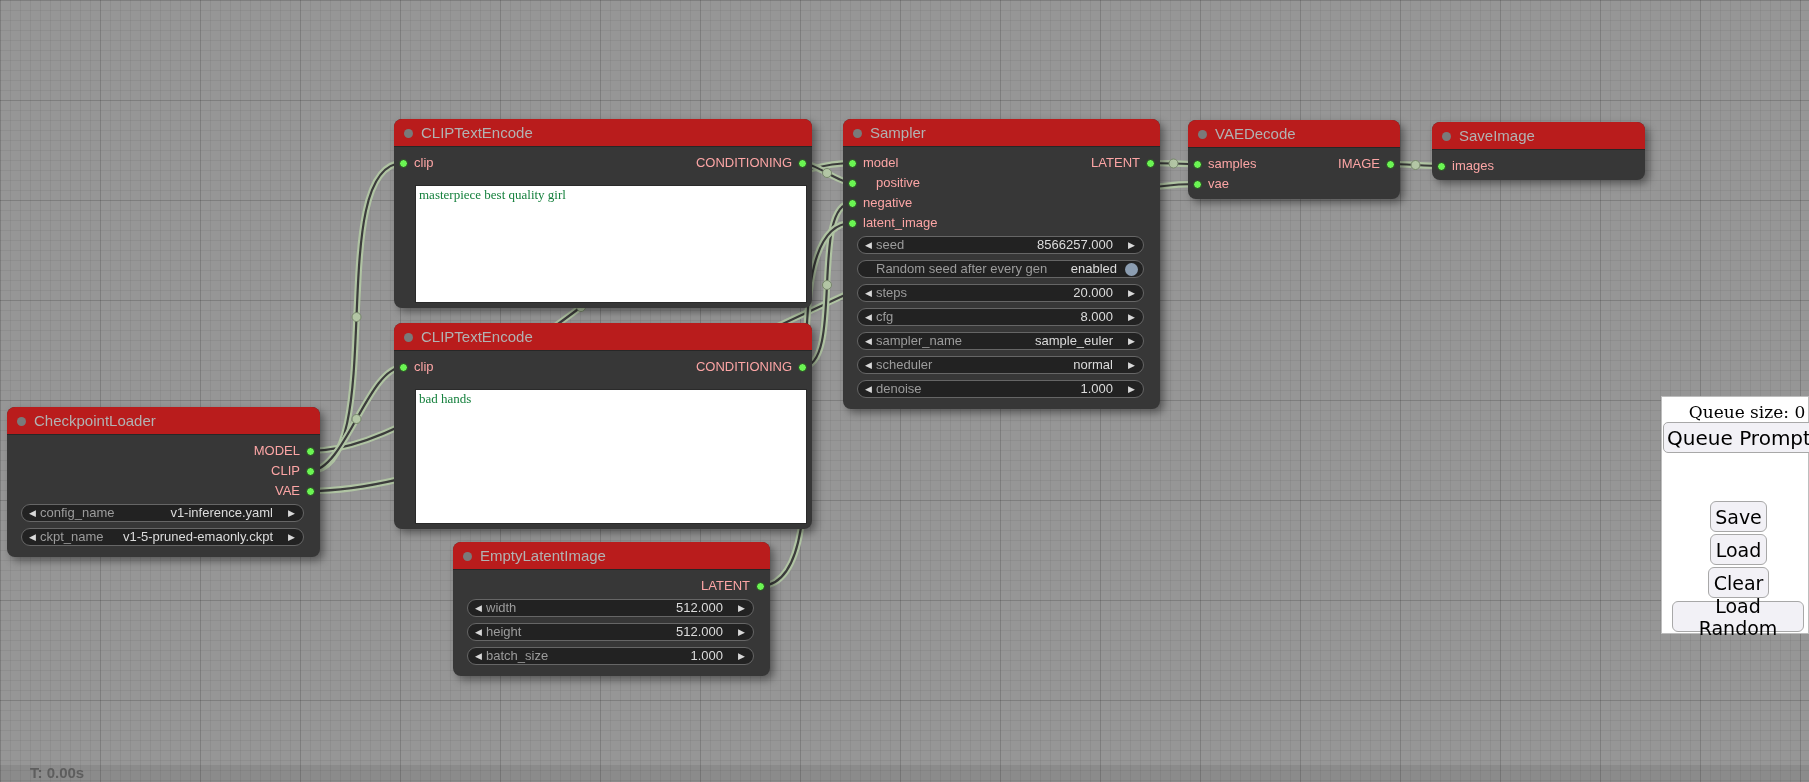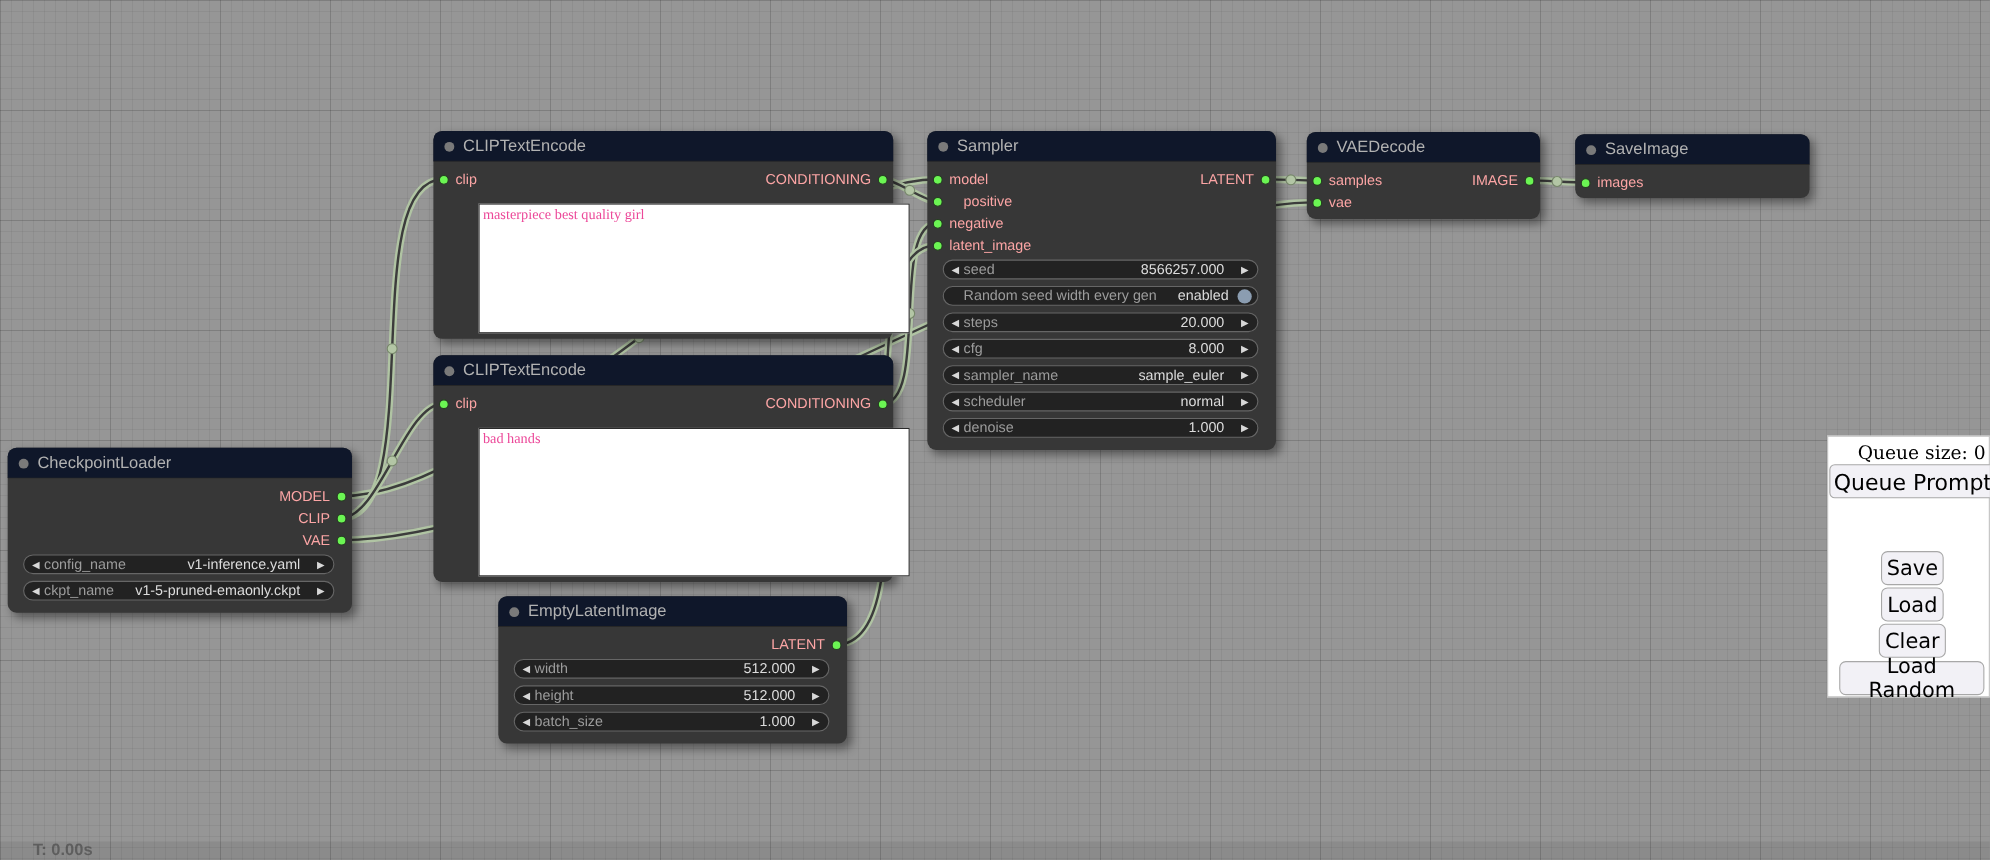--- a/index.html
+++ b/index.html
@@ -8,40 +8,40 @@
     background-image:
       linear-gradient(rgba(0,0,0,0.115) 1px, transparent 1px),
       linear-gradient(90deg, rgba(0,0,0,0.115) 1px, transparent 1px),
       linear-gradient(rgba(0,0,0,0.05) 1px, transparent 1px),
       linear-gradient(90deg, rgba(0,0,0,0.05) 1px, transparent 1px);
     background-size:100px 100px,100px 100px,10px 10px,10px 10px;
     font-family:"Liberation Sans",sans-serif;}
   #links{position:absolute;left:0;top:0;z-index:1;}
   .node{position:absolute;z-index:2;background:#373737;border-radius:8px;
     box-shadow:4px 4px 9px rgba(0,0,0,0.42);}
-  .ntitle{position:absolute;left:0;top:0;right:0;height:28px;background:#0f172a;
+  .ntitle{position:absolute;left:0;top:0;right:0;height:28px;background:#b91c1c;
     border-radius:8px 8px 0 0;border-bottom:1px solid #272727;box-sizing:border-box;}
   .tdot{position:absolute;left:10px;top:9.5px;width:9px;height:9px;border-radius:50%;
     background:#7a7a7a;}
   .ttext{position:absolute;left:27px;top:0;line-height:27px;font-size:15px;color:#b2b2b2;white-space:nowrap;}
   .pdot{position:absolute;width:9px;height:9px;border-radius:50%;background:#6bf553;
     border:1px solid #263c22;box-sizing:border-box;}
   .slabel{position:absolute;font-size:13px;color:#fca5a5;line-height:14px;white-space:nowrap;}
   .slabel.out{text-align:right;}
   .widget{position:absolute;height:18px;background:#222;border:1px solid #666;
     border-radius:10px;box-sizing:border-box;}
   .warrow{position:absolute;top:0;line-height:16px;font-size:9px;color:#d8d8d8;}
   .wlabel{position:absolute;left:18px;top:0;line-height:16px;font-size:13px;color:#9c9c9c;white-space:nowrap;}
   .wvalue{position:absolute;right:30px;top:0;line-height:16px;font-size:13px;color:#dcdcdc;white-space:nowrap;}
   .wvalue.toggled{right:26px;}
   .togglecircle{position:absolute;right:5px;top:2px;width:13px;height:13px;border-radius:50%;
     background:#8b9db1;}
   .nta{position:absolute;background:#ffffff;border:1px solid #2a2a2a;box-sizing:border-box;
-    font-family:"Liberation Serif",serif;font-size:13px;color:#ec4899;padding:1px 3px;
-    overflow:hidden;line-height:1.2;margin-left:20px;}
+    font-family:"Liberation Serif",serif;font-size:13px;color:#15803d;padding:1px 3px;
+    overflow:hidden;line-height:1.2;}
   #menu{position:absolute;z-index:3;left:1661px;top:396px;width:148px;height:238px;
     background:#ffffff;border:1px solid #bdbdbd;box-sizing:border-box;padding-left:24px;}
   #queue-size{width:100%;text-align:center;margin-top:5px;font-family:"DejaVu Serif",serif;
     font-size:17px;color:#000;}
   .mbtn{position:absolute;background:#f2f1f6;border:1px solid #a8a8a8;border-radius:6px;
     font-family:"DejaVu Sans",sans-serif;font-size:19px;color:#000;padding:0;
     display:flex;align-items:center;justify-content:center;cursor:pointer;}
   #btn-queue-prompt{left:1px;top:25px;width:152px;height:31px;border-radius:5px;font-size:20px;}
   #btn-save{left:48px;top:104px;width:57px;height:31px;}
   #btn-load{left:48px;top:137px;width:57px;height:31px;}
@@ -147,21 +147,21 @@
         <span class="slabel" style="left: 20px; top: 97px;">latent_image</span>
         <span class="pdot" style="left: 302.5px; top: 39.5px;"></span>
         <span class="slabel out" style="right: 20px; top: 37px;">LATENT</span>
         <div class="widget" style="left: 14px; top: 117px; width: 287px;">
           <span class="warrow" style="left: 7px;">◀</span>
           <span class="wlabel">seed</span>
           <span class="wvalue">8566257.000</span>
           <span class="warrow" style="right: 8px;">▶</span>
         </div>
         <div class="widget" style="left: 14px; top: 141px; width: 287px;">
-          <span class="wlabel">Random seed width every gen</span>
+          <span class="wlabel">Random seed after every gen</span>
           <span class="wvalue toggled">enabled</span>
           <span class="togglecircle"></span>
         </div>
         <div class="widget" style="left: 14px; top: 165px; width: 287px;">
           <span class="warrow" style="left: 7px;">◀</span>
           <span class="wlabel">steps</span>
           <span class="wvalue">20.000</span>
           <span class="warrow" style="right: 8px;">▶</span>
         </div>
         <div class="widget" style="left: 14px; top: 189px; width: 287px;">

